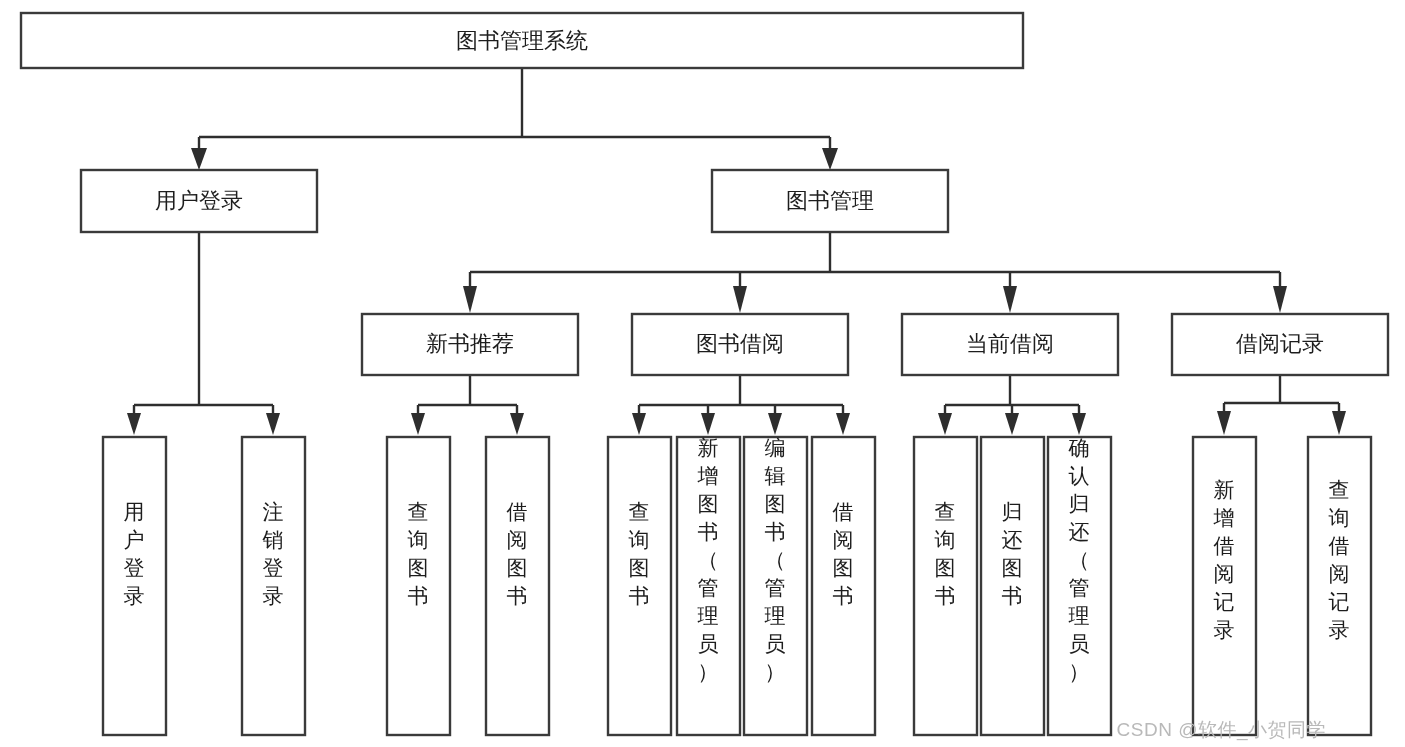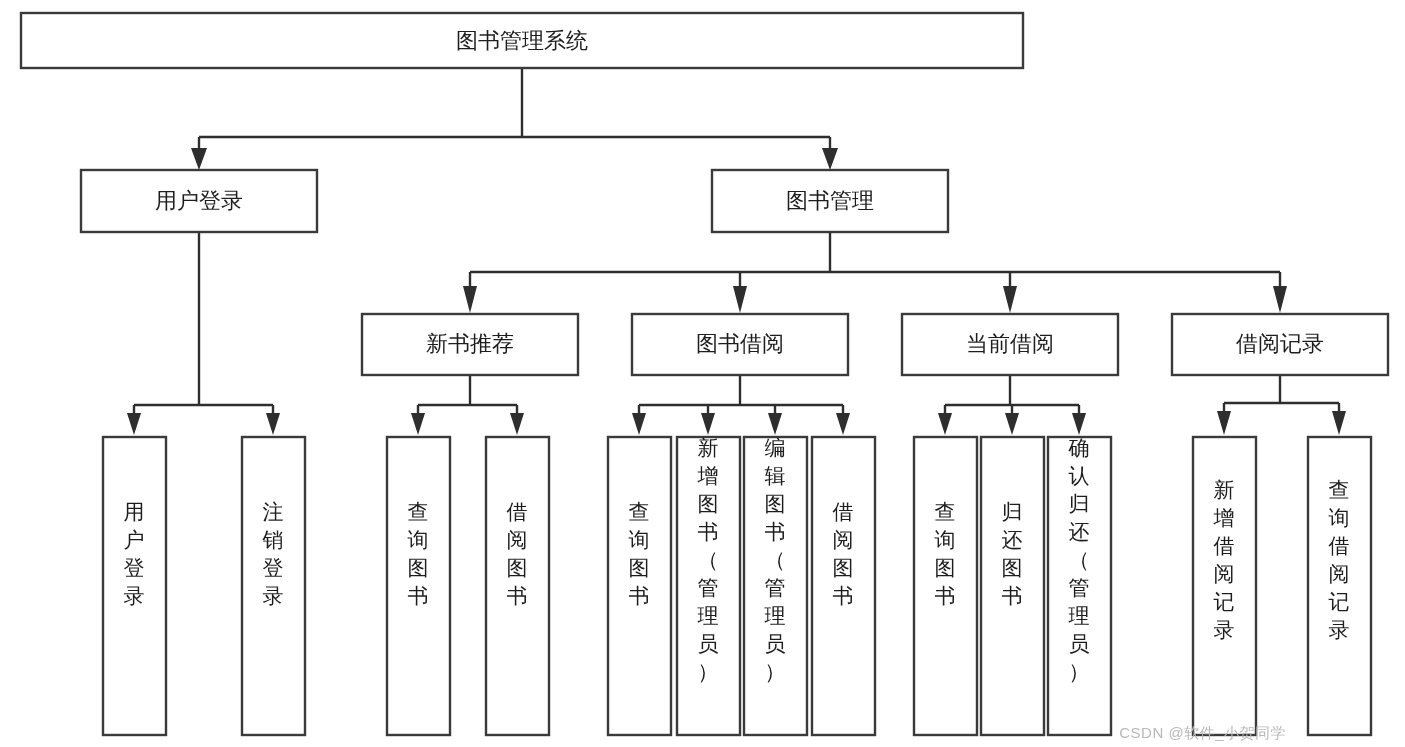--- a/index.html
+++ b/index.html
@@ -11,20 +11,21 @@
     width: 1405px;
     height: 747px;
     font-family: "Liberation Sans", "DejaVu Sans", sans-serif;
     overflow: hidden;
   }
   #diagram-root {
     position: relative;
     width: 1294px;
     height: 747px;
     background: #ffffff;
+    padding-left: 40px;
   }
   svg.diagram-canvas {
     position: absolute;
     left: 0;
     top: 0;
     width: 1405px;
     height: 747px;
     display: block;
   }
   .node-box {
@@ -52,21 +53,21 @@
   }
   .arrow-head {
     fill: #2e2e2e;
     stroke: none;
   }
   .watermark-text {
     position: absolute;
     right: 8px;
     bottom: 4px;
     font-family: "Liberation Sans", "DejaVu Sans", sans-serif;
-    font-size: 15px;
+    font-size: 19px;
     color: #b9b9b9;
     letter-spacing: 0.5px;
     white-space: nowrap;
     user-select: none;
   }
 </style>
 </head>
 <body>
 
 <div id="diagram-root">

